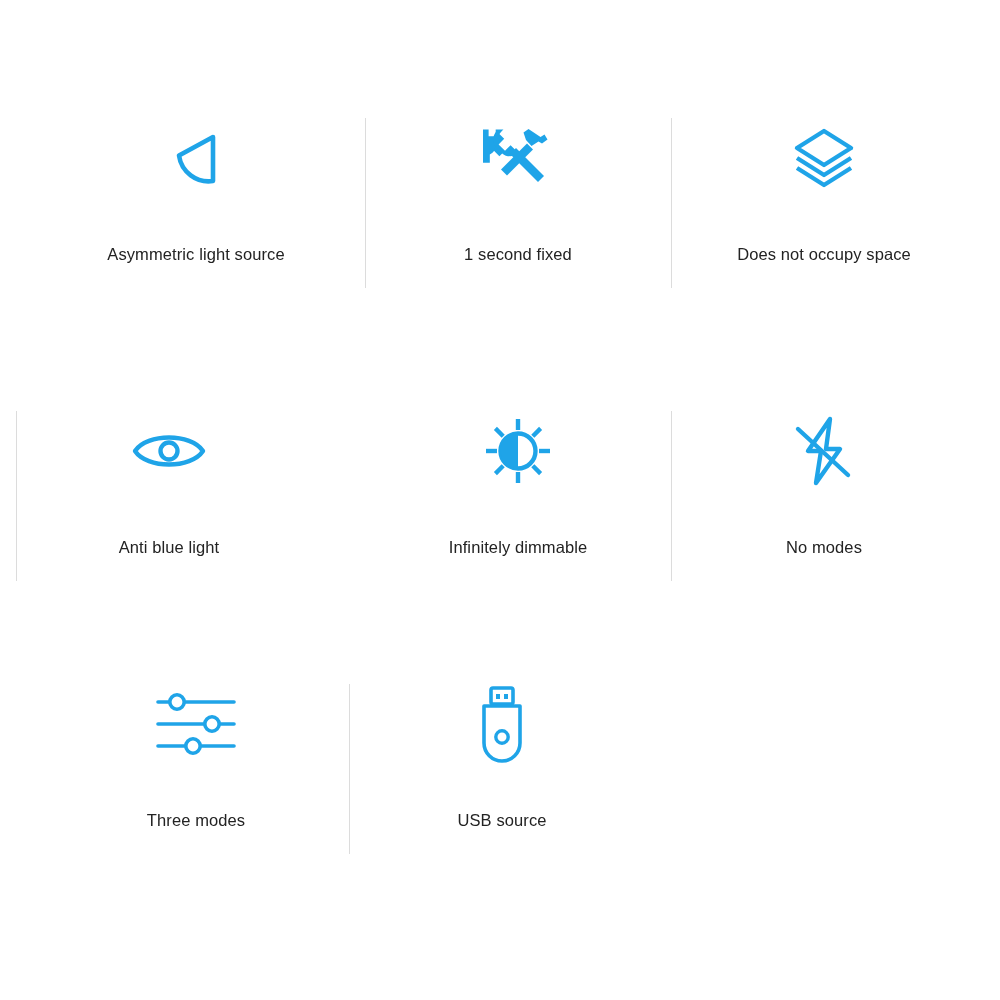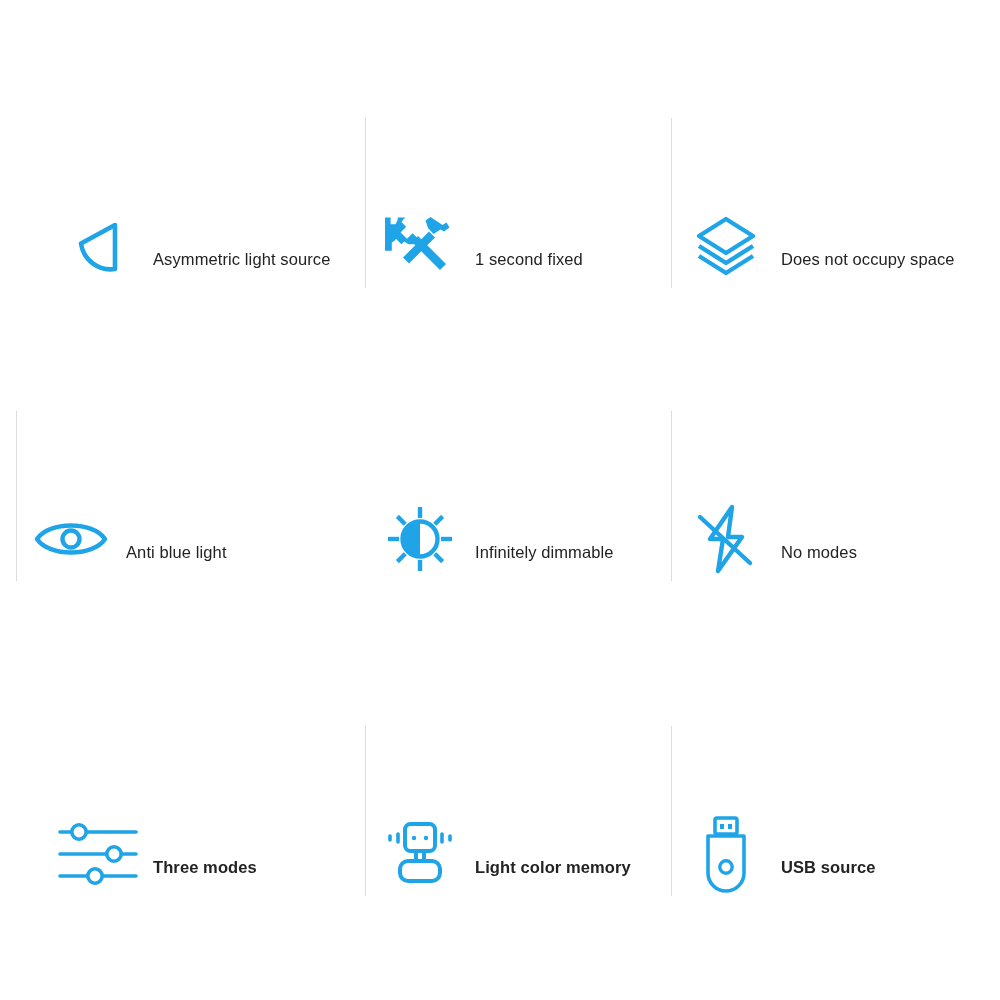--- a/index.html
+++ b/index.html
@@ -24,28 +24,28 @@
   .grid-row {
     position: absolute;
     left: 0;
     width: 1000px;
     height: 290px;
     display: flex;
     flex-direction: row;
   }
   .grid-row.row-0 { top: 98px; }
   .grid-row.row-1 { top: 391px; }
-  .grid-row.row-2 { top: 706px; font-weight: bold; }
+  .grid-row.row-2 { top: 664px; }
 
   .feature-cell {
     position: relative;
     flex: 0 0 306px;
     height: 290px;
     display: flex;
-    flex-direction: row;
+    flex-direction: column;
     align-items: center;
     box-sizing: border-box;
   }
   .feature-cell.col-0 { margin-left: 43px; }
   .feature-cell.col-1 { margin-left: 16px; }
   .feature-cell.col-2 { margin-left: 0px; }
 
   
   .feature-cell.col-1::before,
   .feature-cell.col-2::before {
@@ -216,43 +216,20 @@
           <g stroke="#1fa4e8" stroke-width="3.6" fill="#ffffff">
             <circle cx="22" cy="10" r="7.2"></circle>
             <circle cx="57" cy="32" r="7.2"></circle>
             <circle cx="38" cy="54" r="7.2"></circle>
           </g>
         </svg>
       </div>
       <div class="feature-label">Three modes</div>
     </div>
 
-    <div class="feature-cell col-1">
-      <div class="icon-wrap">
-        <svg width="84" height="66" viewBox="0 0 84 66" fill="none">
-
-          <rect x="27" y="3" width="30" height="27" rx="5.5" stroke="#1fa4e8" stroke-width="4" fill="none"></rect>
-
-          <circle cx="36" cy="17" r="2.2" fill="#1fa4e8"></circle>
-          <circle cx="48" cy="17" r="2.2" fill="#1fa4e8"></circle>
-
-          <path d="M38 30 L38 40 M46 30 L46 40" stroke="#1fa4e8" stroke-width="4" stroke-linecap="round"></path>
-
-          <rect x="22" y="40" width="40" height="20" rx="8" stroke="#1fa4e8" stroke-width="4" fill="none"></rect>
-
-          <g stroke="#1fa4e8" stroke-width="3.6" stroke-linecap="round">
-            <line x1="20" y1="13" x2="20" y2="21"></line>
-            <line x1="12" y1="15" x2="12" y2="19"></line>
-            <line x1="64" y1="13" x2="64" y2="21"></line>
-            <line x1="72" y1="15" x2="72" y2="19"></line>
-          </g>
-        </svg>
-      </div>
-      <div class="feature-label">Light color memory</div>
-    </div>
 
     <div class="feature-cell col-2">
       <div class="icon-wrap">
         <svg width="52" height="78" viewBox="0 0 52 78" fill="none">
 
           <rect x="15" y="3" width="22" height="16" rx="2" stroke="#1fa4e8" stroke-width="3.6" fill="none"></rect>
           <rect x="20" y="9" width="4" height="5" fill="#1fa4e8"></rect>
           <rect x="28" y="9" width="4" height="5" fill="#1fa4e8"></rect>
 
           <path d="M8 21 L44 21 L44 58 A 18 18 0 0 1 8 58 Z" stroke="#1fa4e8" stroke-width="3.6" stroke-linejoin="round" fill="none"></path>

